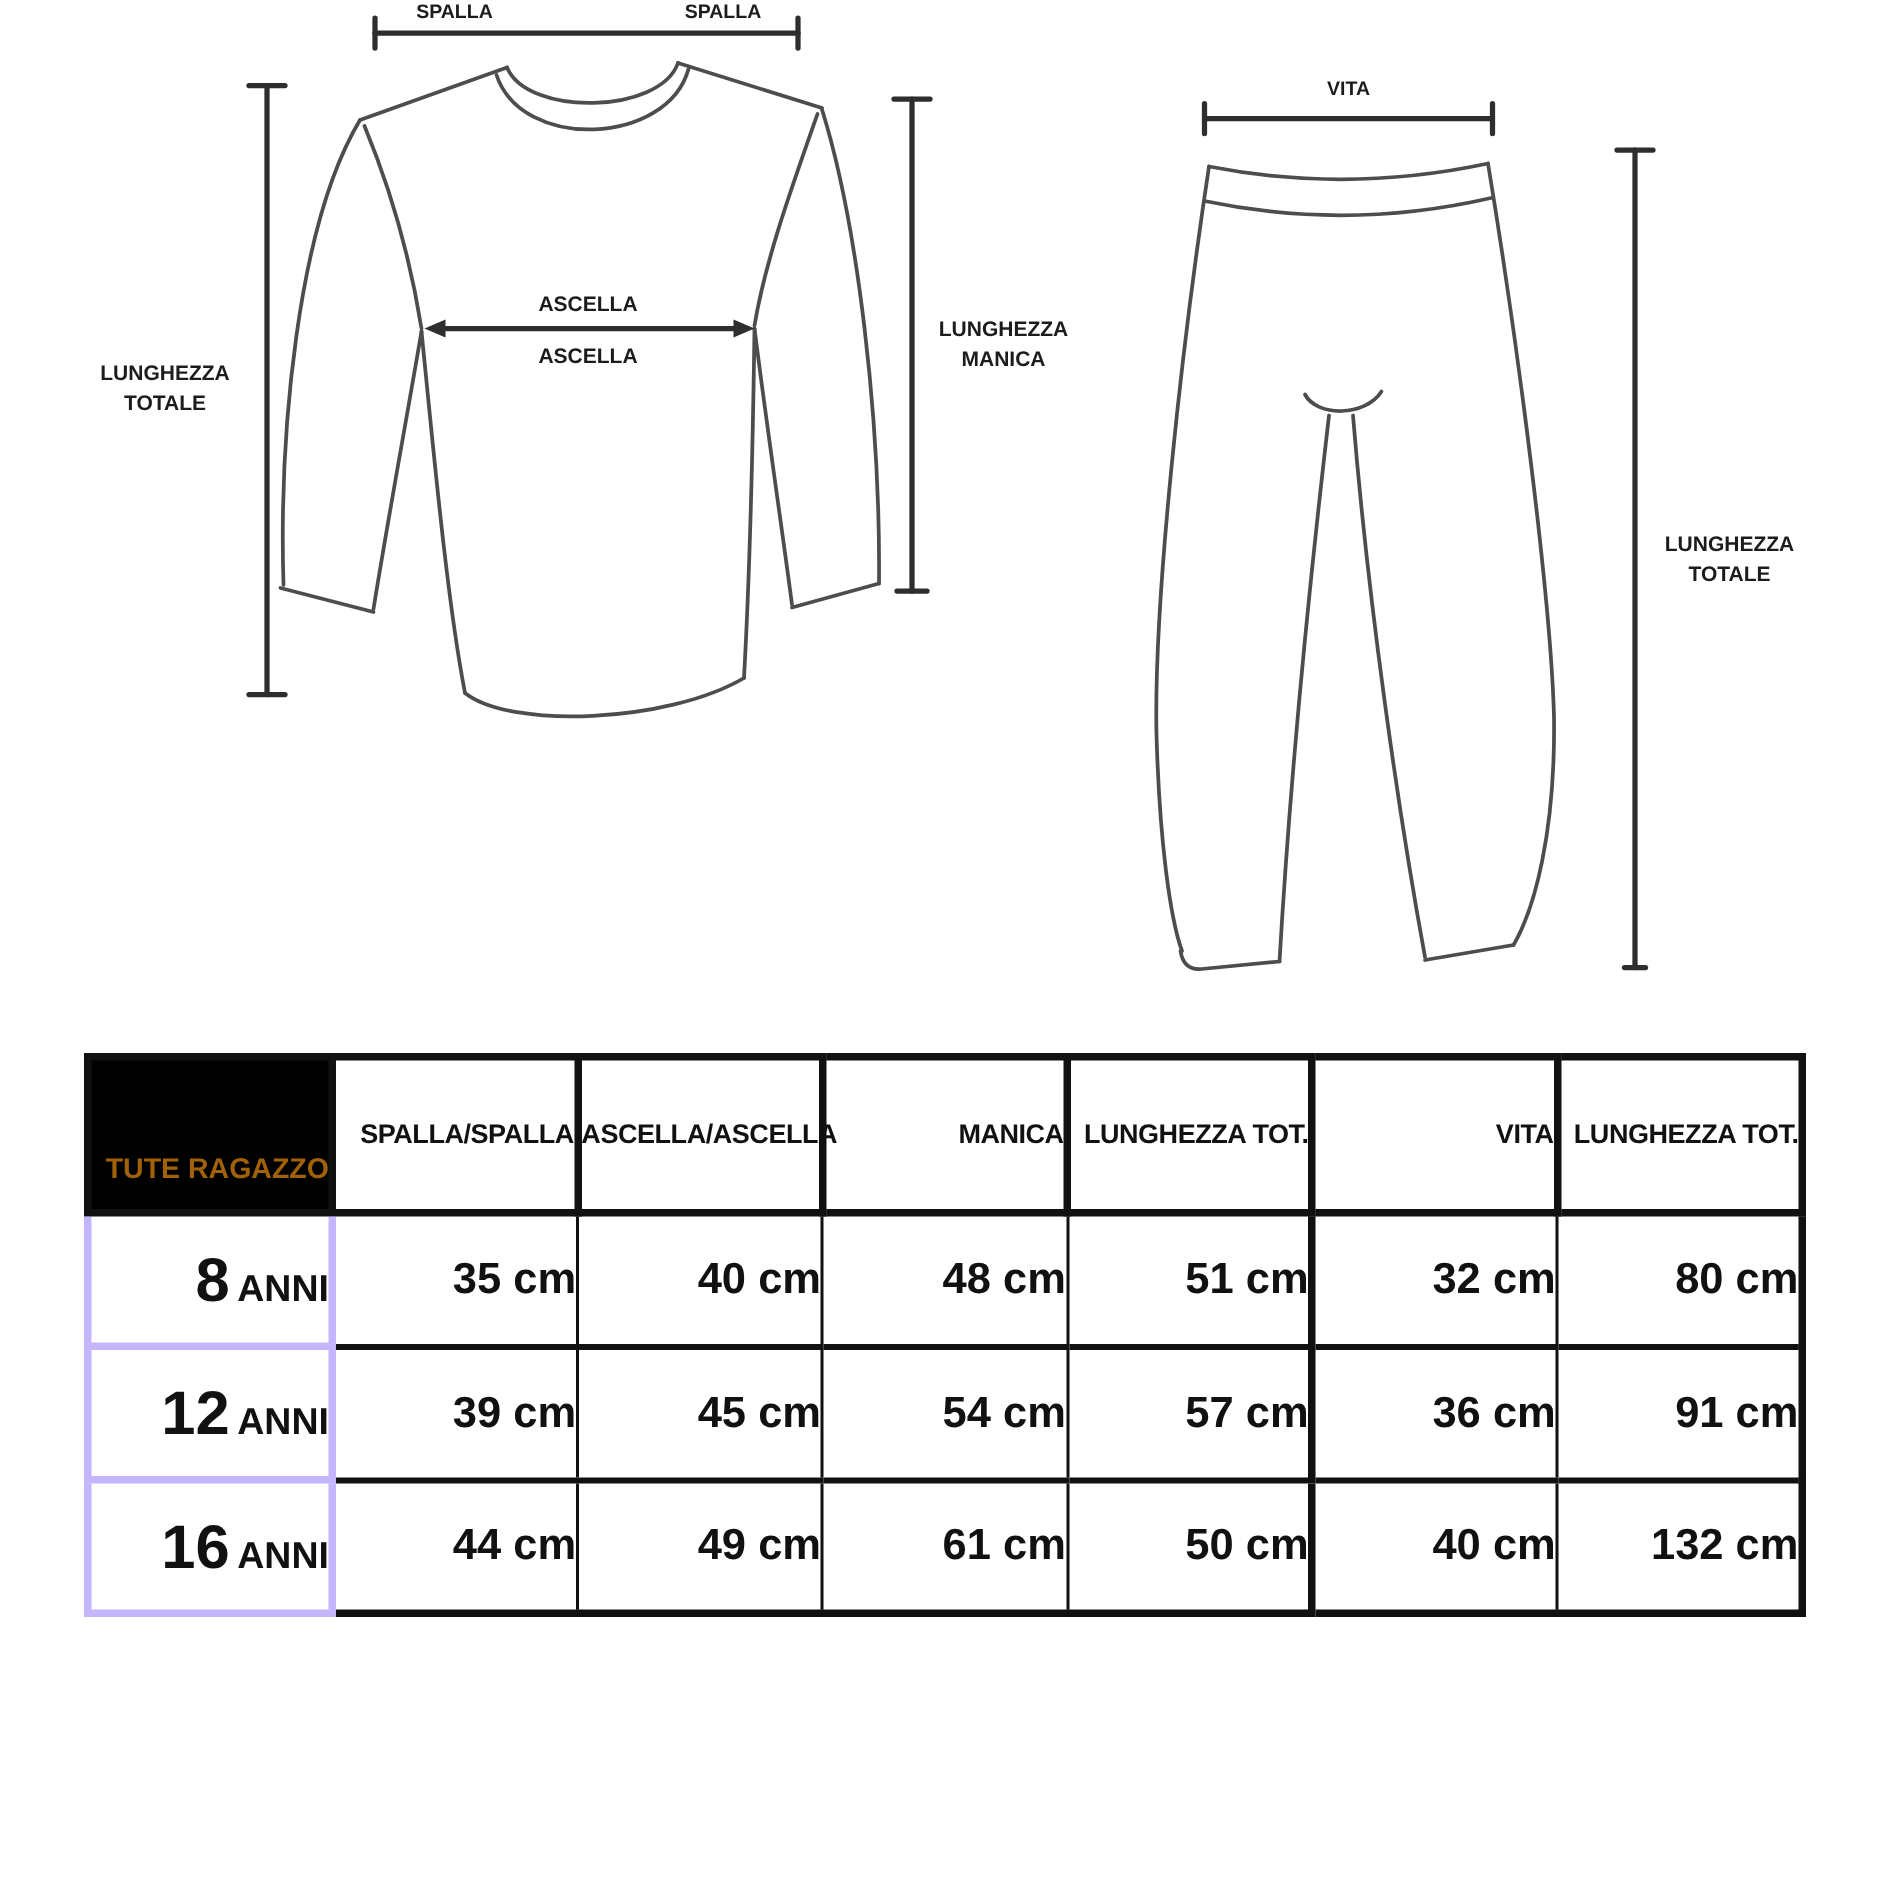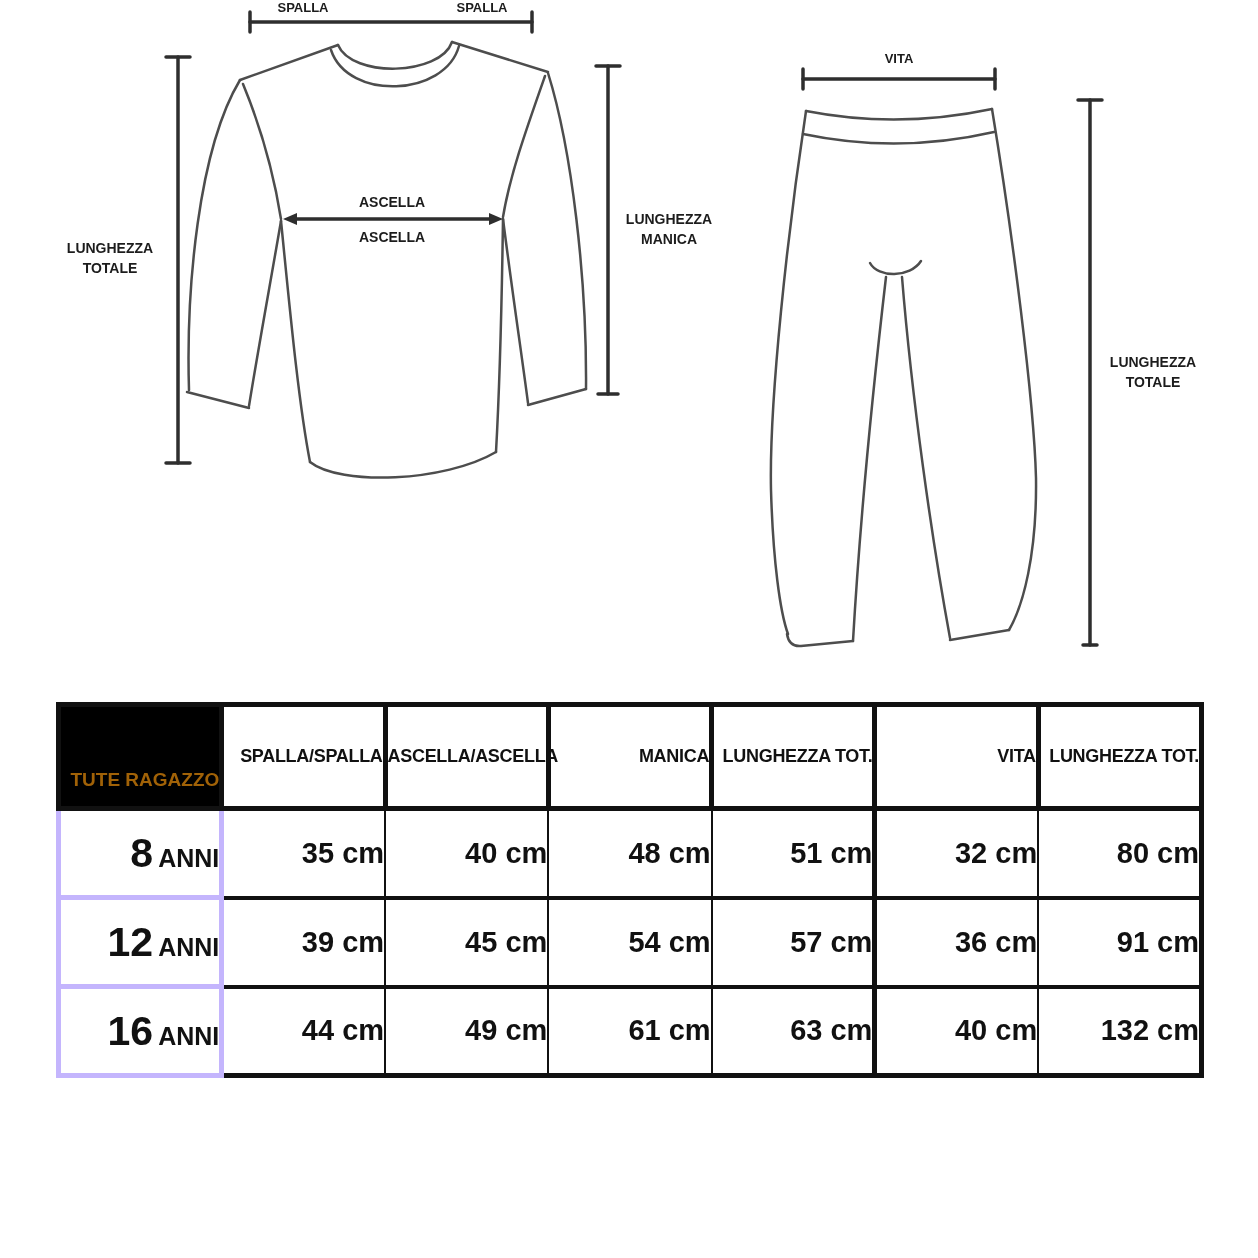--- a/index.html
+++ b/index.html
@@ -140,20 +140,20 @@
         <td>54 cm</td>
         <td>57 cm</td>
         <td class="thick-l">36 cm</td>
         <td>91 cm</td>
       </tr>
       <tr>
         <th><span class="age">16</span><span class="age-label">ANNI</span></th>
         <td>44 cm</td>
         <td>49 cm</td>
         <td>61 cm</td>
-        <td>63 cm</td>
+        <td>50 cm</td>
         <td class="thick-l">40 cm</td>
         <td>132 cm</td>
       </tr>
     </tbody>
   </table>
 
 </div>
 
 </body></html>

